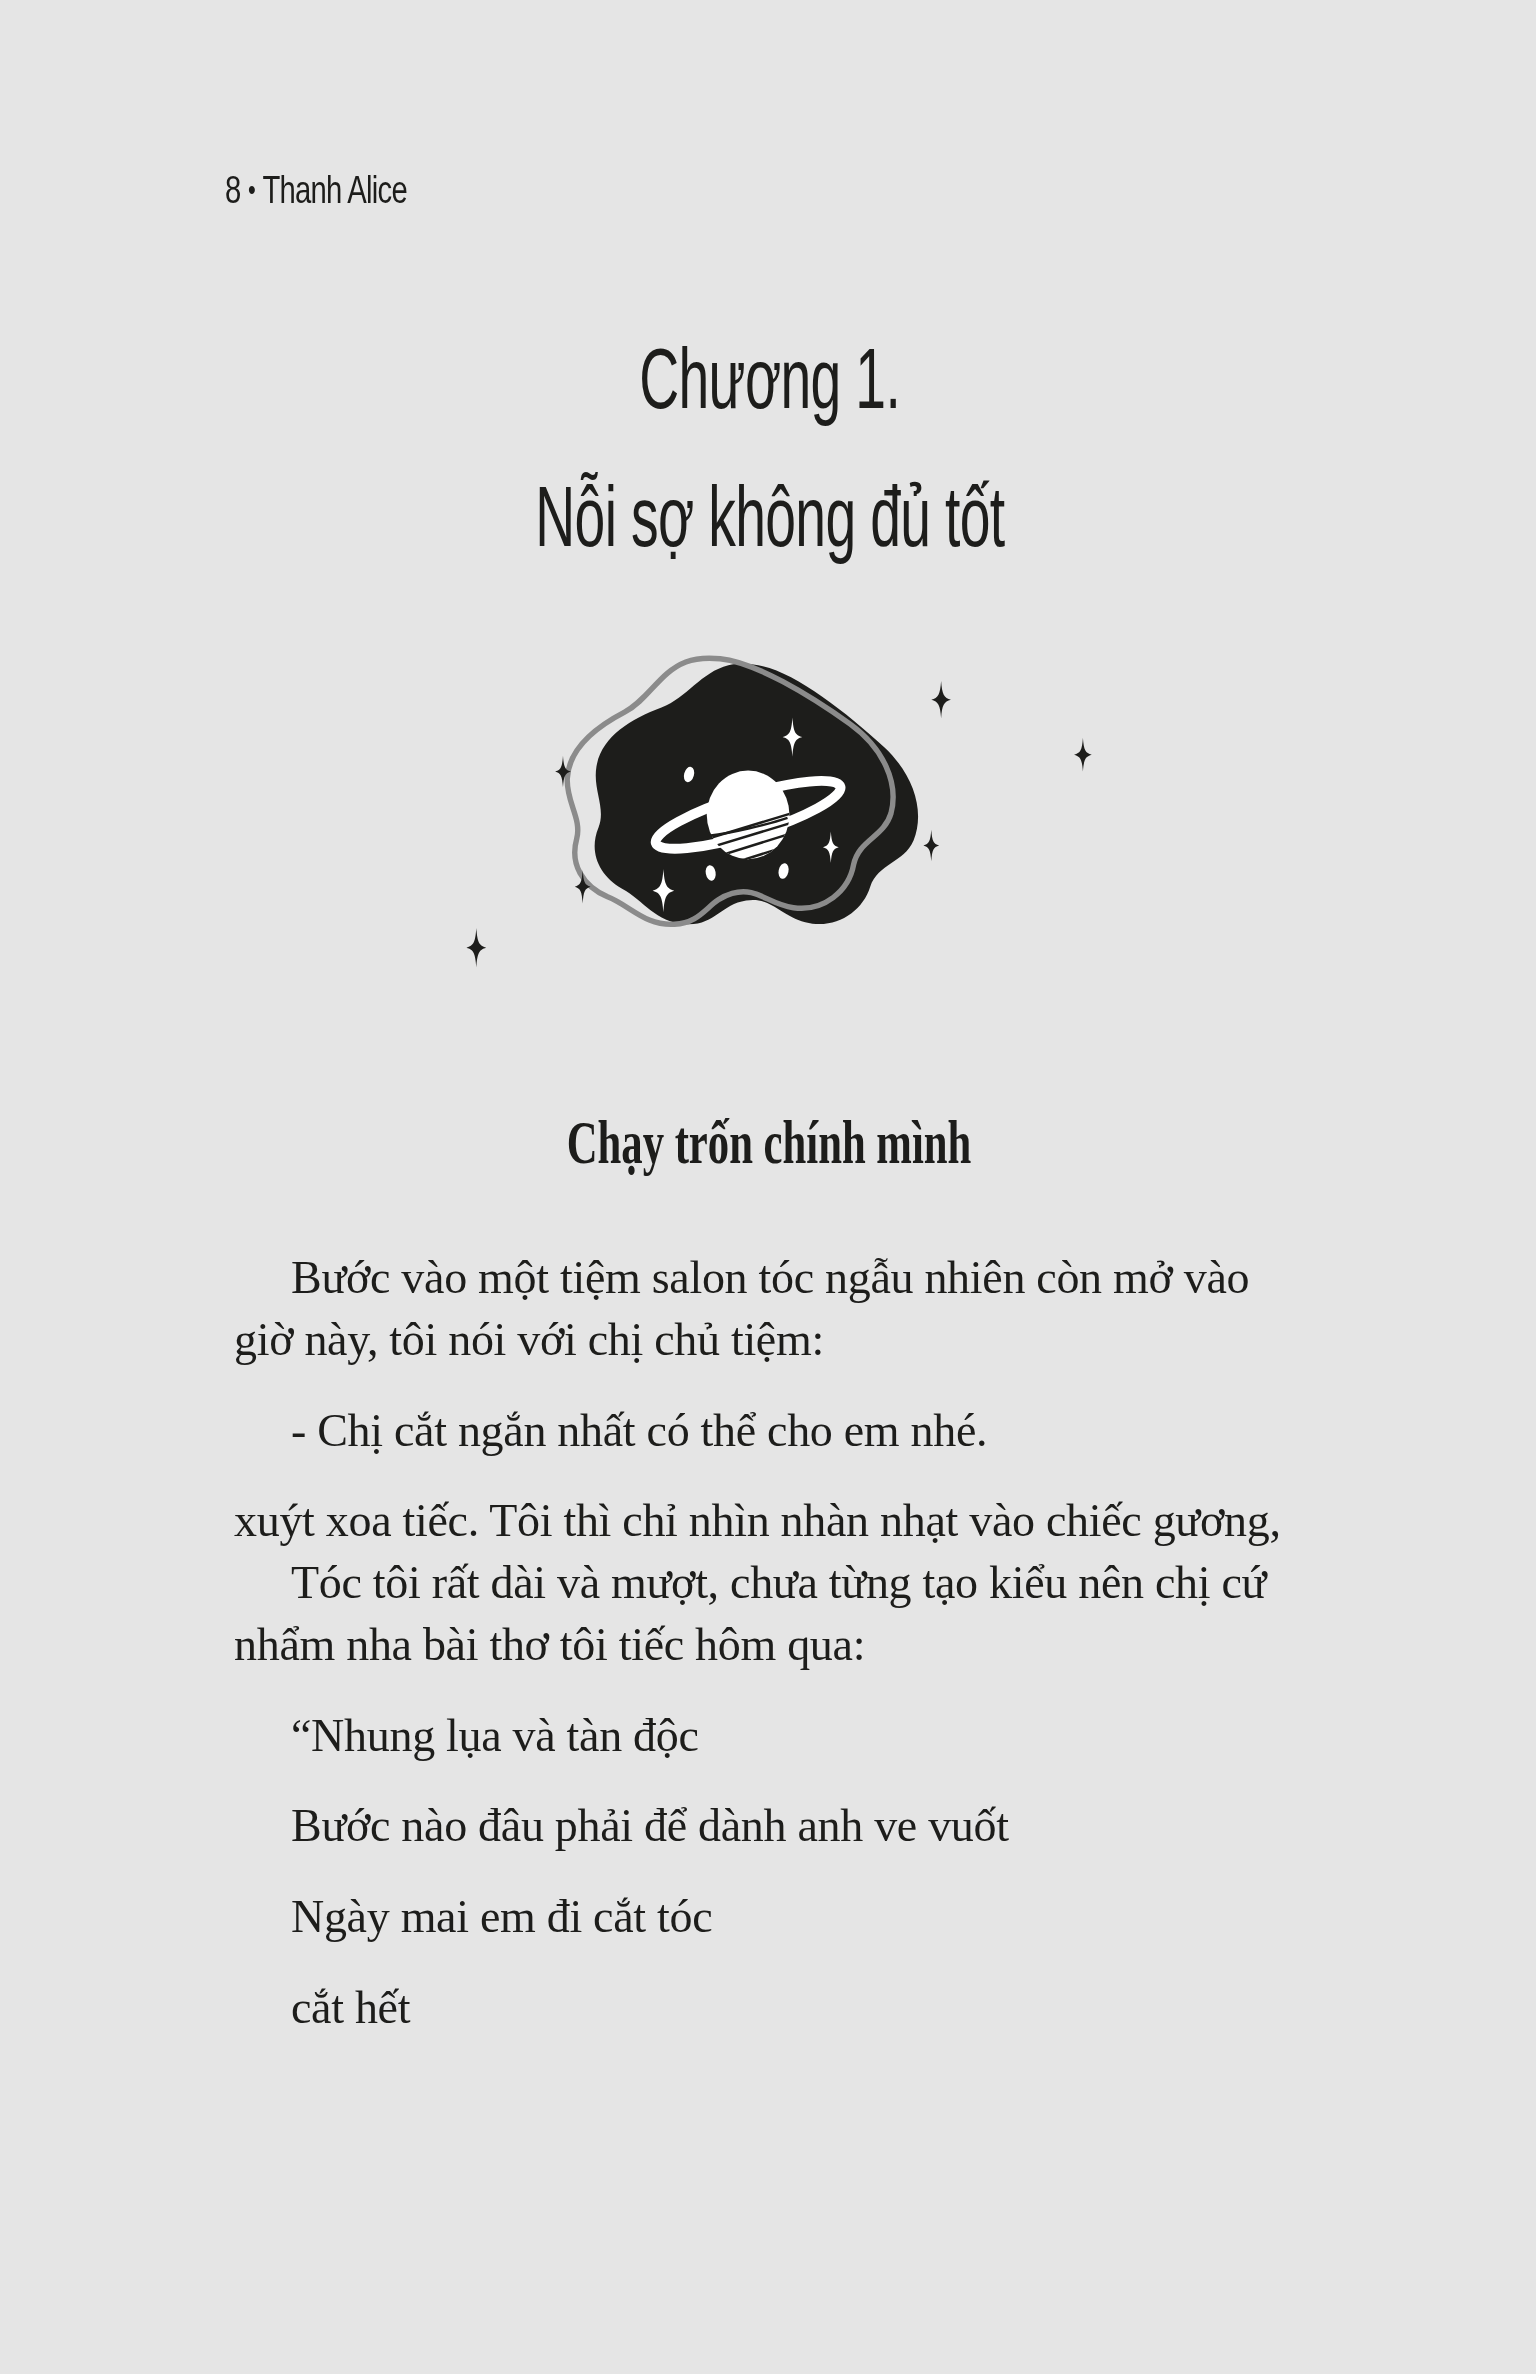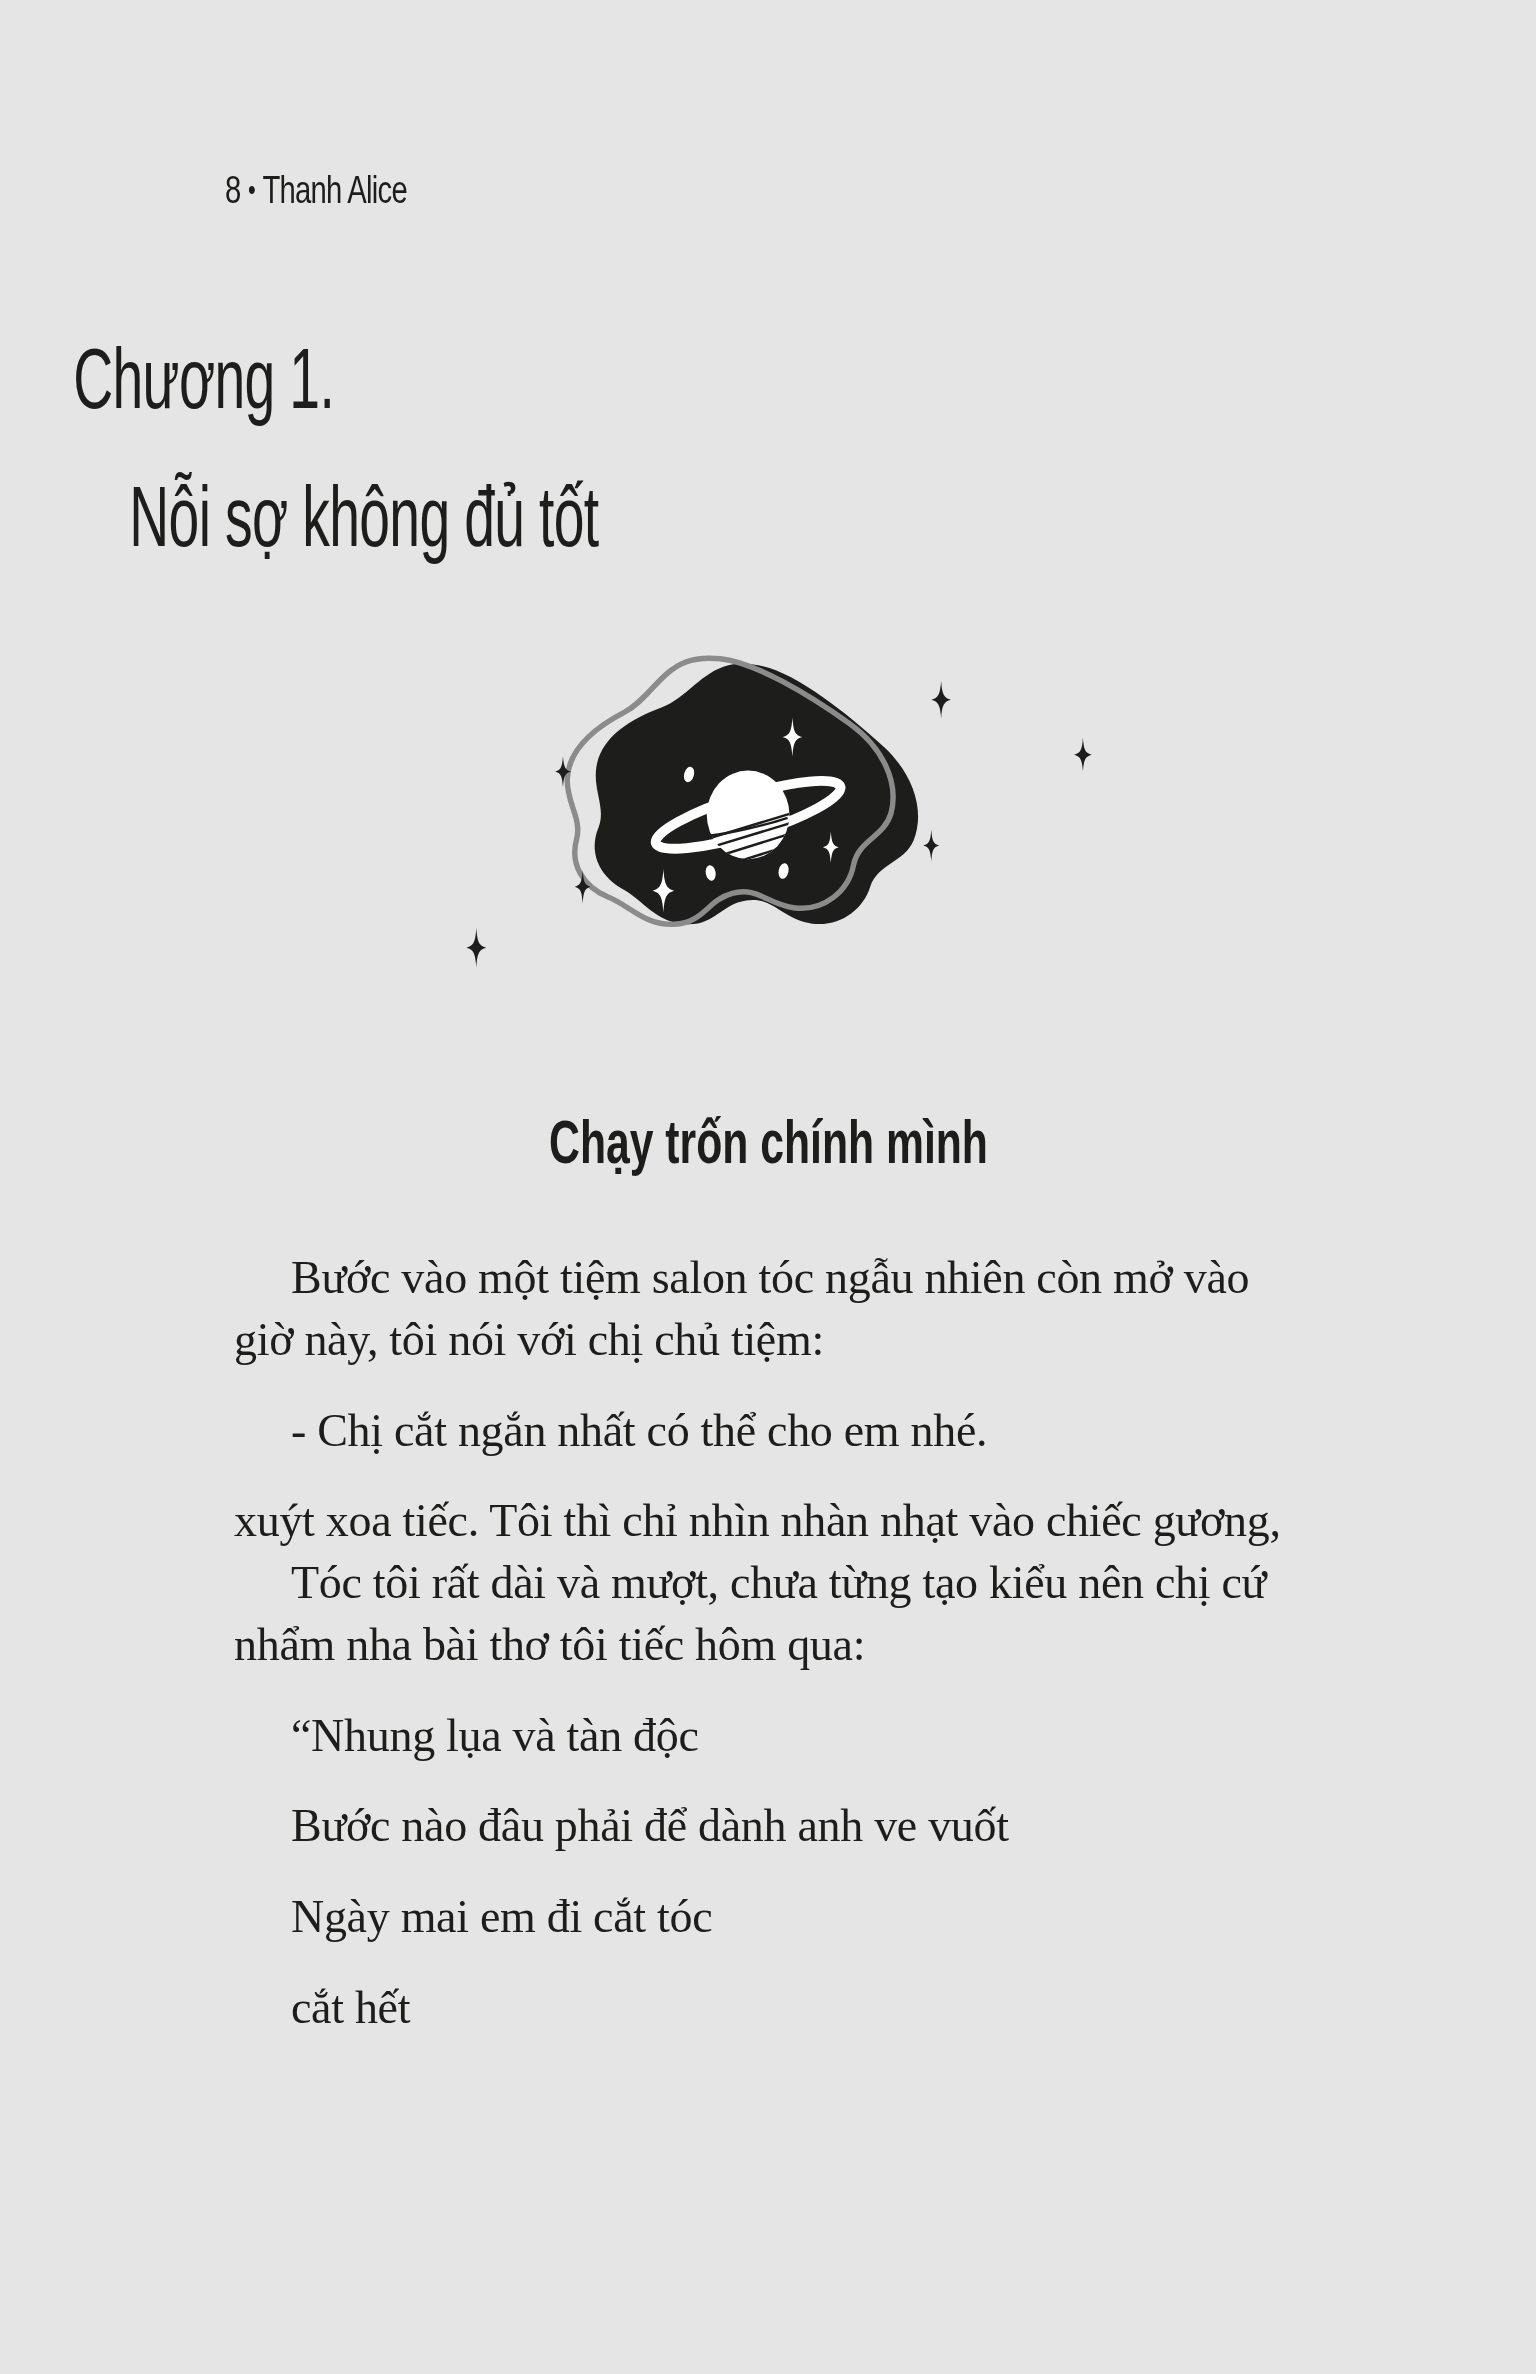--- a/index.html
+++ b/index.html
@@ -28,20 +28,21 @@
     transform: scaleX(0.75);
     transform-origin: 0 50%;
     color: #1d1d1b;
   }
   .running-header .sep { font-size: 29.6px; vertical-align: 3px; padding: 0 9.9px; }
 
   
   .chapter-line {
     position: absolute;
     left: 3px; right: 0;
+    text-align: center;
     font-family: "Liberation Sans", "DejaVu Sans", sans-serif;
     font-weight: 500;
     color: #1d1d1b;
   }
   .chapter-line .squeeze {
     display: inline-block;
     transform: scaleX(0.65);
     transform-origin: 50% 50%;
     letter-spacing: -1px;
     white-space: nowrap;
@@ -57,21 +58,21 @@
     width: 709px;
     height: 394px;
   }
 
   
   .section-heading {
     position: absolute;
     left: 0; right: 0;
     top: 1103px;
     text-align: center;
-    font-family: Liberation Sans, sans-serif;
+    font-family: Liberation Serif, serif;
     font-weight: bold;
     font-size: 61px;
     line-height: 79px;
     color: #1d1d1b;
   }
   .section-heading .squeeze {
     display: inline-block;
     transform: scaleX(0.70);
     transform-origin: 50% 50%;
     white-space: nowrap;

